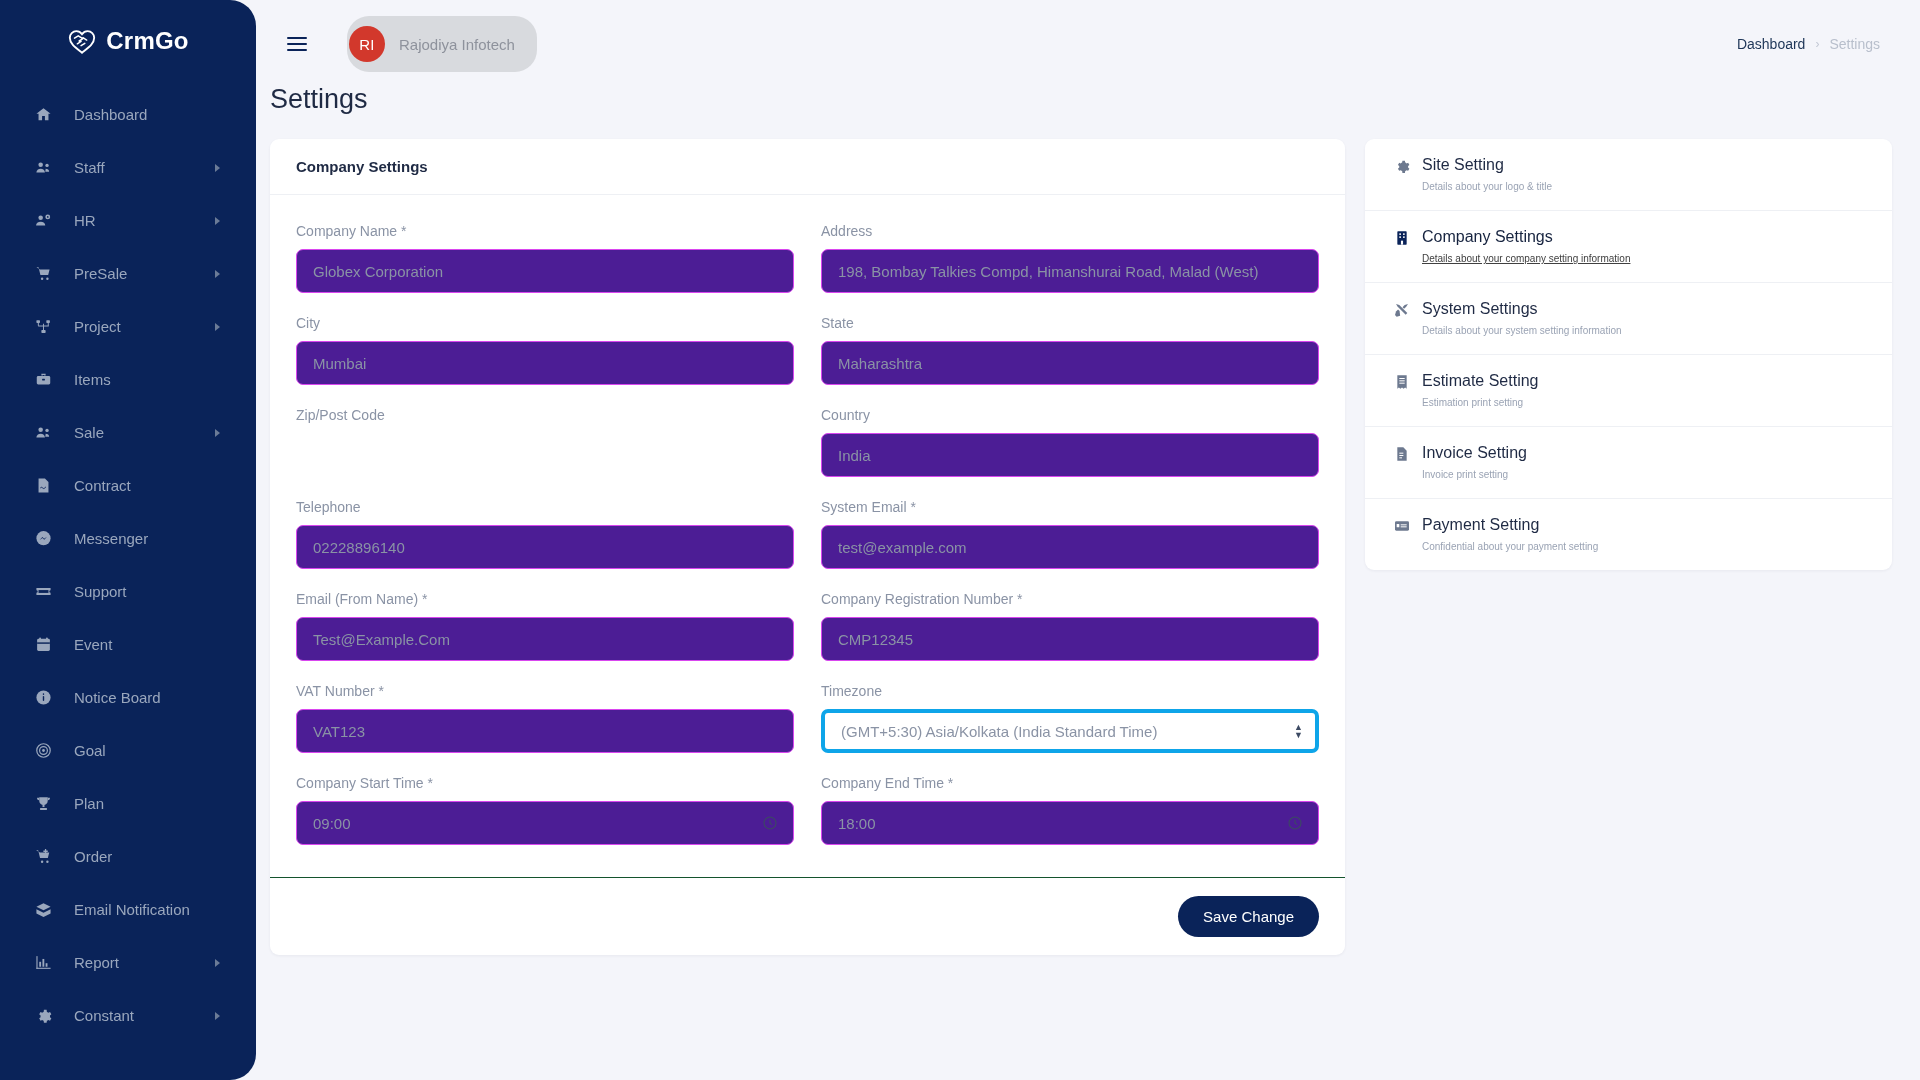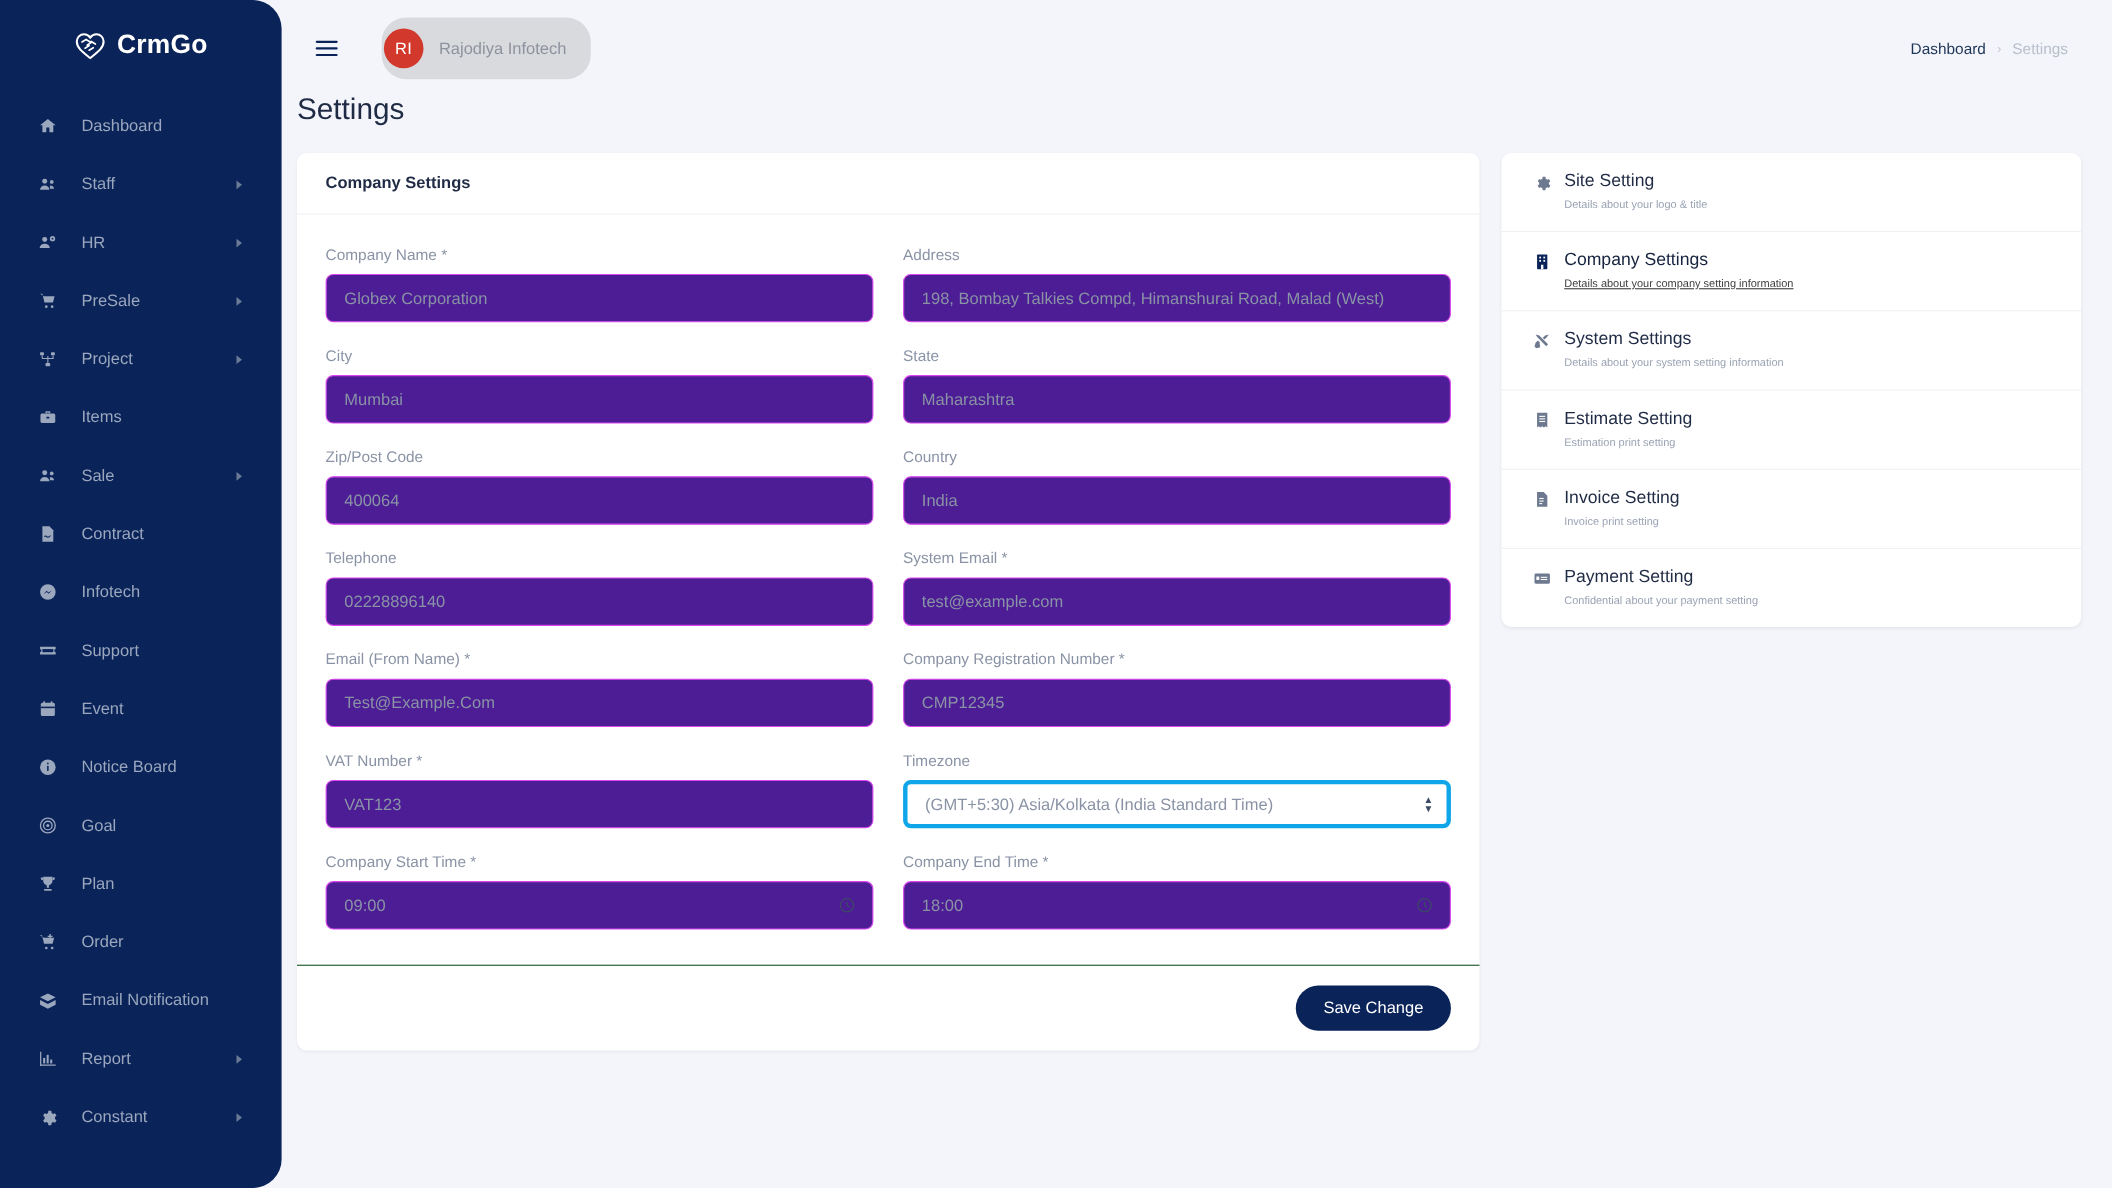--- a/index.html
+++ b/index.html
@@ -326,21 +326,21 @@
         </span>
         <span class="nav-label">Contract</span>
       </div>
       <div class="nav-item">
         <span class="nav-icon">
           <svg viewBox="0 0 24 24">
             <circle cx="12" cy="11.5" r="10"></circle>
             <path d="M6.5 14l4-4.2 2.3 2.4L17 9.5l-4 4.3-2.3-2.4z" fill="#0a2359"></path>
           </svg>
         </span>
-        <span class="nav-label">Infotech</span>
+        <span class="nav-label">Messenger</span>
       </div>
       <div class="nav-item">
         <span class="nav-icon">
           <svg viewBox="0 0 24 24">
             <path d="M2 7h20v3.2a1.8 1.8 0 000 3.6V17H2v-3.2a1.8 1.8 0 000-3.6z"></path>
             <rect x="5" y="10" width="14" height="4" fill="#0a2359"></rect>
           </svg>
         </span>
         <span class="nav-label">Support</span>
       </div>
@@ -452,21 +452,21 @@
 
 <div id="page-title">Settings</div>
 
 <div id="main-card">
   <div id="card-header">Company Settings</div>
   <div id="card-body">
       <div class="field"><label class="field-label">Company Name *</label><input class="field-input" type="text" value="Globex Corporation" style=""></div>
       <div class="field"><label class="field-label">Address</label><input class="field-input" type="text" value="198, Bombay Talkies Compd, Himanshurai Road, Malad (West)" style=""></div>
       <div class="field"><label class="field-label">City</label><input class="field-input" type="text" value="Mumbai" style=""></div>
       <div class="field"><label class="field-label">State</label><input class="field-input" type="text" value="Maharashtra" style=""></div>
-      <div class="field"><label class="field-label">Zip/Post Code</label><input class="field-input" type="text" value="400064" style=""></div>
+      <div class="field"><label class="field-label">Zip/Post Code</label></div>
       <div class="field"><label class="field-label">Country</label><input class="field-input" type="text" value="India" style=""></div>
       <div class="field"><label class="field-label">Telephone</label><input class="field-input" type="text" value="02228896140" style=""></div>
       <div class="field"><label class="field-label">System Email *</label><input class="field-input" type="text" value="test@example.com" style=""></div>
       <div class="field"><label class="field-label">Email (From Name) *</label><input class="field-input" type="text" value="Test@Example.Com" style=""></div>
       <div class="field"><label class="field-label">Company Registration Number *</label><input class="field-input" type="text" value="CMP12345" style=""></div>
       <div class="field"><label class="field-label">VAT Number *</label><input class="field-input" type="text" value="VAT123" style=""></div>
       <div class="field">
         <label class="field-label">Timezone</label>
         <div class="select-wrap"><input class="field-select" readonly="" value="(GMT+5:30) Asia/Kolkata (India Standard Time)" style=""><span class="select-arrow">
             <span style="font-size:9px;line-height:8px">▲</span>

